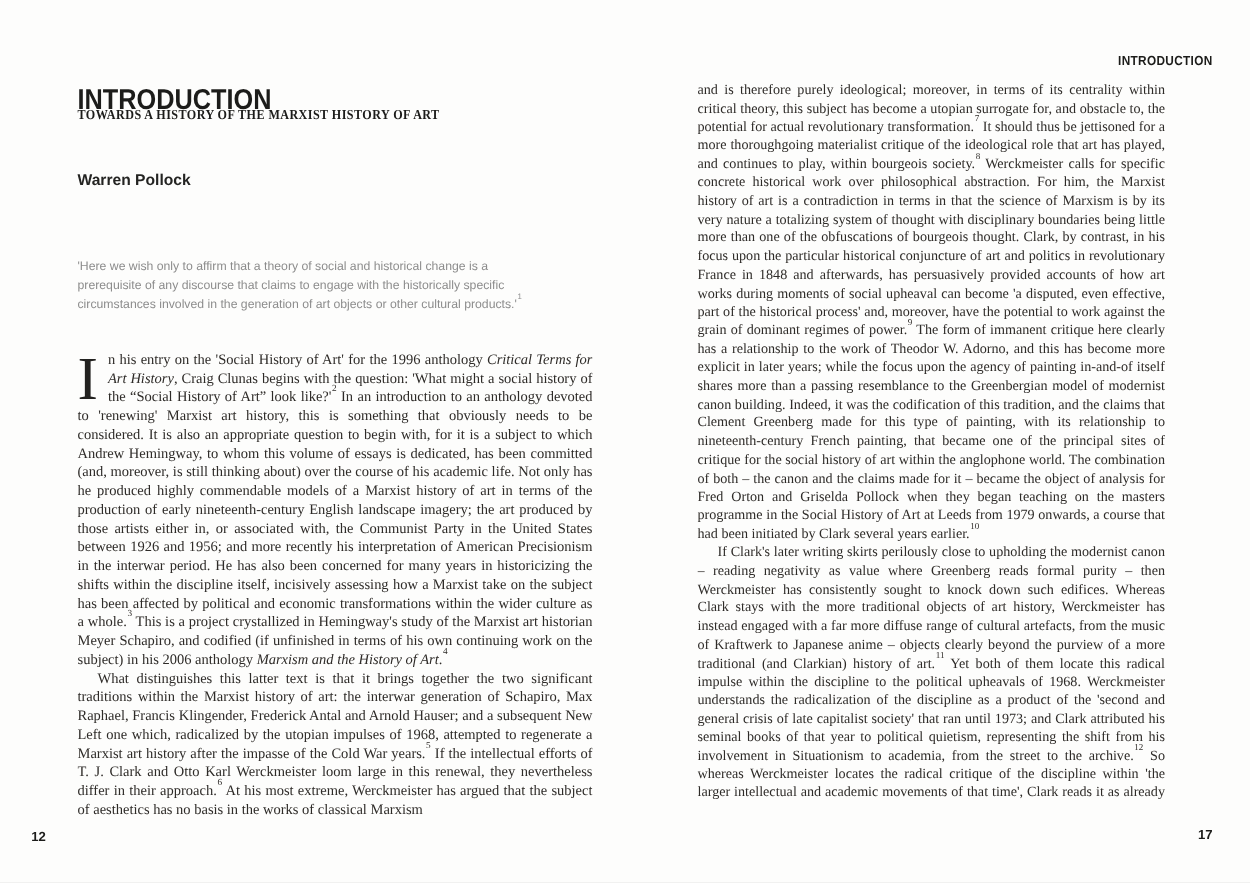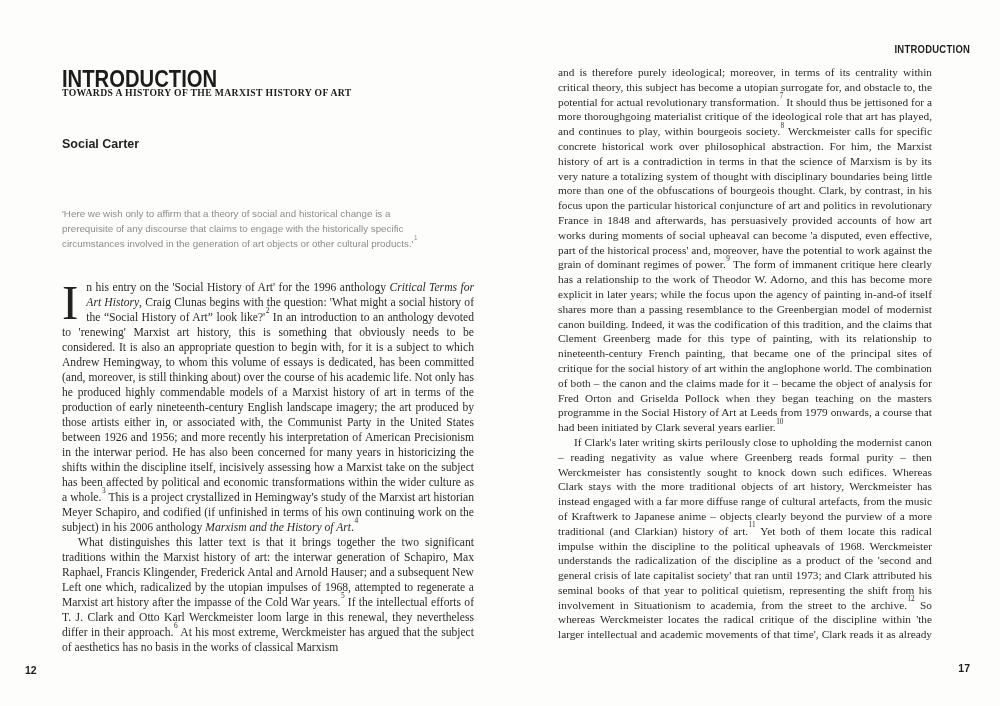--- a/index.html
+++ b/index.html
@@ -152,21 +152,21 @@
   <div class="page page-left">
 
     <div class="chapter-title">
       <span class="condense">INTRODUCTION</span>
     </div>
 
     <div class="chapter-subtitle">
       <span class="condense">TOWARDS A HISTORY OF THE MARXIST HISTORY OF ART</span>
     </div>
 
-    <div class="author-name">Social Carter</div>
+    <div class="author-name">Warren Pollock</div>
 
     <div class="epigraph">'Here we wish only to affirm that a theory of social and historical change is a prerequisite of any discourse that claims to engage with the historically specific circumstances involved in the generation of art objects or other cultural products.'<sup>1</sup></div>
 
     <div class="body-block body-left">
       <p><span class="dropcap">I</span><span>n his entry on the 'Social History of Art' for the 1996 anthology <em>Critical Terms for Art History</em>, Craig Clunas begins with the question: 'What might a social history of the “Social History of Art” look like?'<sup>2</sup> In an introduction to an anthology devoted to 'renewing' Marxist art history, this is something that obviously needs to be considered. It is also an appropriate question to begin with, for it is a subject to which Andrew Hemingway, to whom this volume of essays is dedicated, has been committed (and, moreover, is still thinking about) over the course of his academic life. Not only has he produced highly commendable models of a Marxist history of art in terms of the production of early nineteenth-century English landscape imagery; the art produced by those artists either in, or associated with, the Communist Party in the United States between 1926 and 1956; and more recently his interpretation of American Precisionism in the interwar period. He has also been concerned for many years in historicizing the shifts within the discipline itself, incisively assessing how a Marxist take on the subject has been affected by political and economic transformations within the wider culture as a whole.<sup>3</sup> This is a project crystallized in Hemingway's study of the Marxist art historian Meyer Schapiro, and codified (if unfinished in terms of his own continuing work on the subject) in his 2006 anthology <em>Marxism and the History of Art</em>.<sup>4</sup></span></p>
       <p class="indent">What distinguishes this latter text is that it brings together the two significant traditions within the Marxist history of art: the interwar generation of Schapiro, Max Raphael, Francis Klingender, Frederick Antal and Arnold Hauser; and a subsequent New Left one which, radicalized by the utopian impulses of 1968, attempted to regenerate a Marxist art history after the impasse of the Cold War years.<sup>5</sup> If the intellectual efforts of T. J. Clark and Otto Karl Werckmeister loom large in this renewal, they nevertheless differ in their approach.<sup>6</sup> At his most extreme, Werckmeister has argued that the subject of aesthetics has no basis in the works of classical Marxism</p>
     </div>
 
     <div class="folio folio-left">12</div>
   </div>

